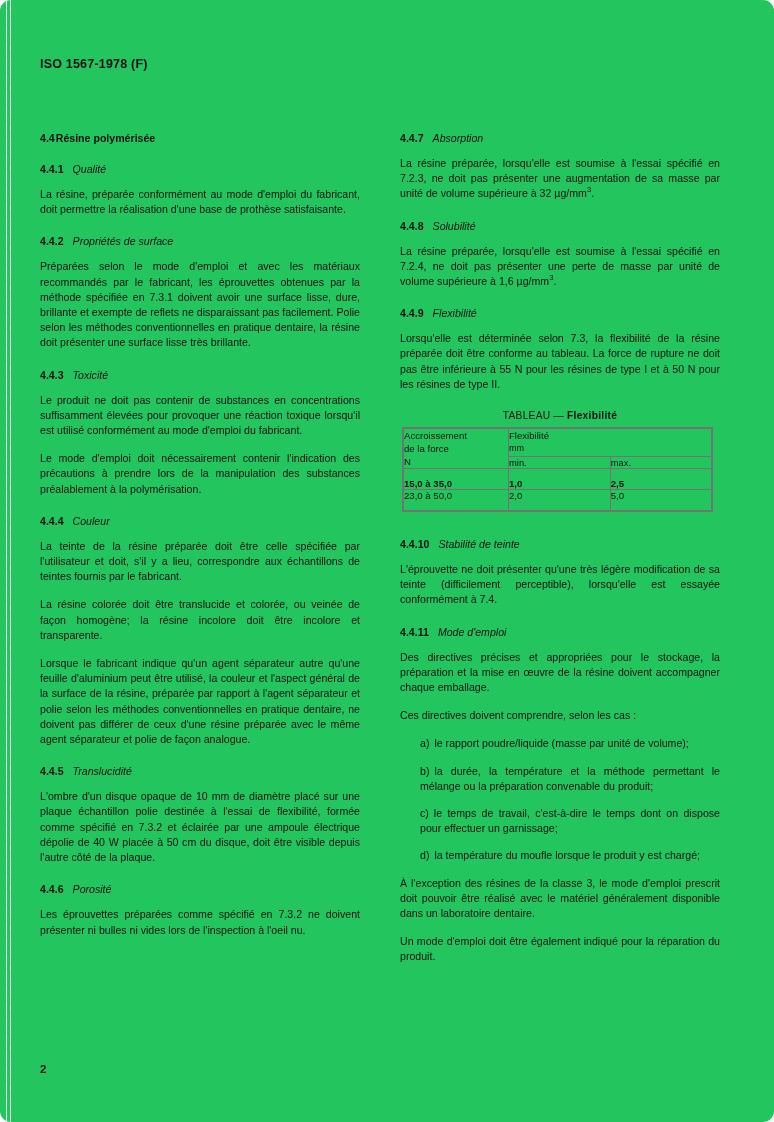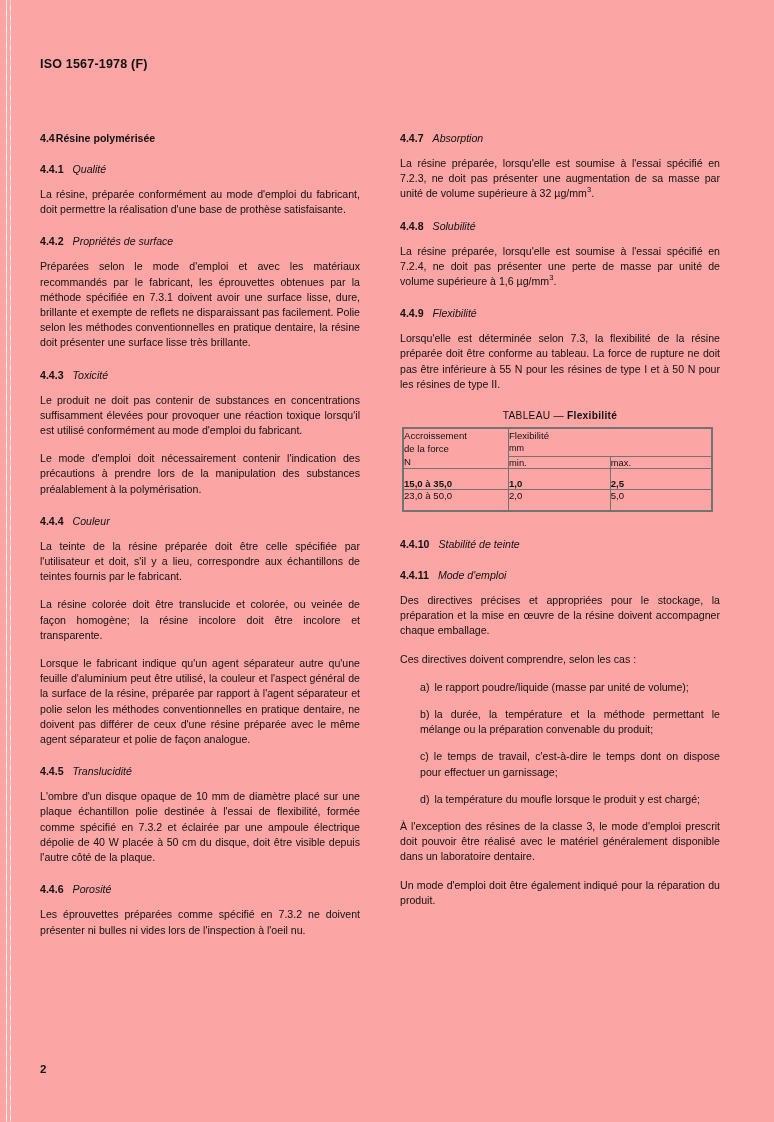--- a/index.html
+++ b/index.html
@@ -12,21 +12,22 @@
     height: 1122px;
     position: relative;
     font-family: "Liberation Sans", sans-serif;
     color: #111111;
     overflow: hidden;
   }
 
   .page {
     position: absolute;
     inset: 0;
-    background: #fca5a5;
+    background: #22c55e;
+    border-radius: 11px;
   }
 
   
   .scan-edge {
     position: absolute;
     left: 10px;
     top: 0;
     width: 1px;
     height: 1122px;
     background: repeating-linear-gradient(
@@ -264,20 +265,21 @@
             <td class="td-val last-row outer-l outer-b no-top">23,0 à 50,0</td>
             <td class="td-val last-row outer-b no-top">2,0</td>
             <td class="td-val last-row outer-r outer-b no-top">5,0</td>
           </tr>
         </tbody>
       </table>
 
       <h4 class="subsec" style="margin-top:25px;">
         <span class="num">4.4.10</span><span class="ttl">Stabilité de teinte</span>
       </h4>
+      <p class="body">L'éprouvette ne doit présenter qu'une très légère modification de sa teinte (difficilement perceptible), lorsqu'elle est essayée conformément à 7.4.</p>
 
       <h4 class="subsec">
         <span class="num">4.4.11</span><span class="ttl">Mode d'emploi</span>
       </h4>
       <p class="body">Des directives précises et appropriées pour le stockage, la préparation et la mise en œuvre de la résine doivent accompagner chaque emballage.</p>
       <p class="body" style="text-align:left;">Ces directives doivent comprendre, selon les cas :</p>
 
       <p class="listitem">
         <span class="lbl">a)</span><span>le rapport poudre/liquide (masse par unité de volume);</span>
       </p>

